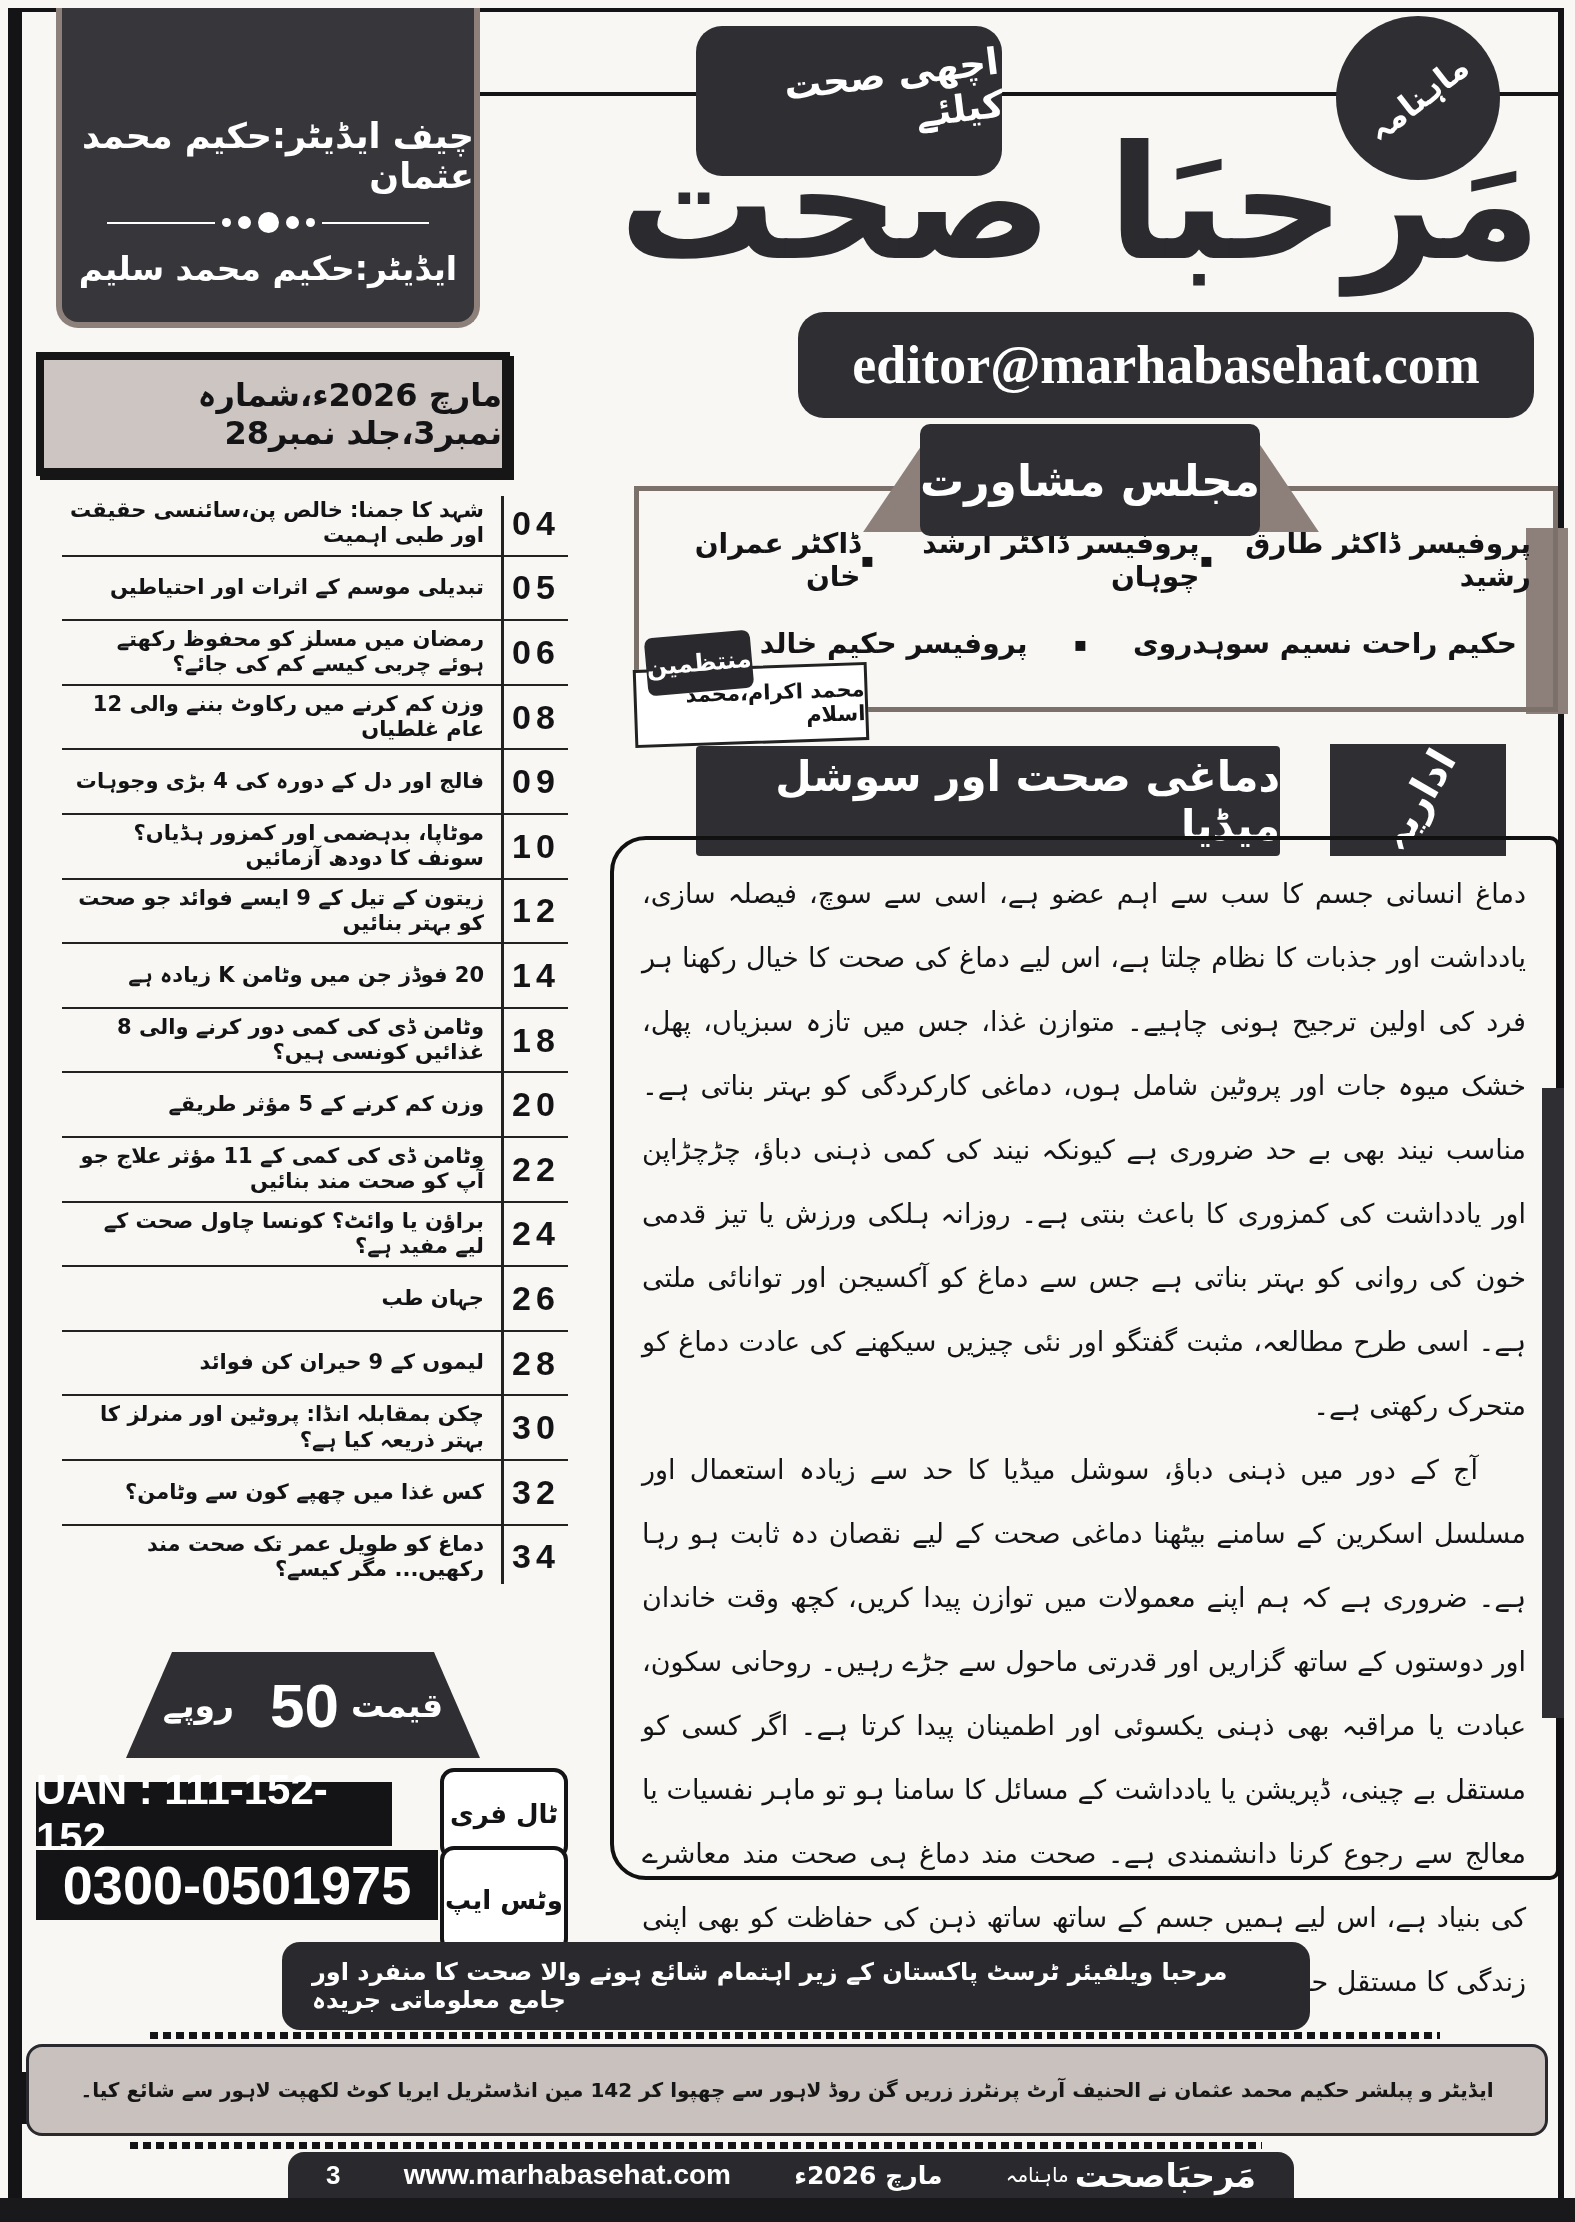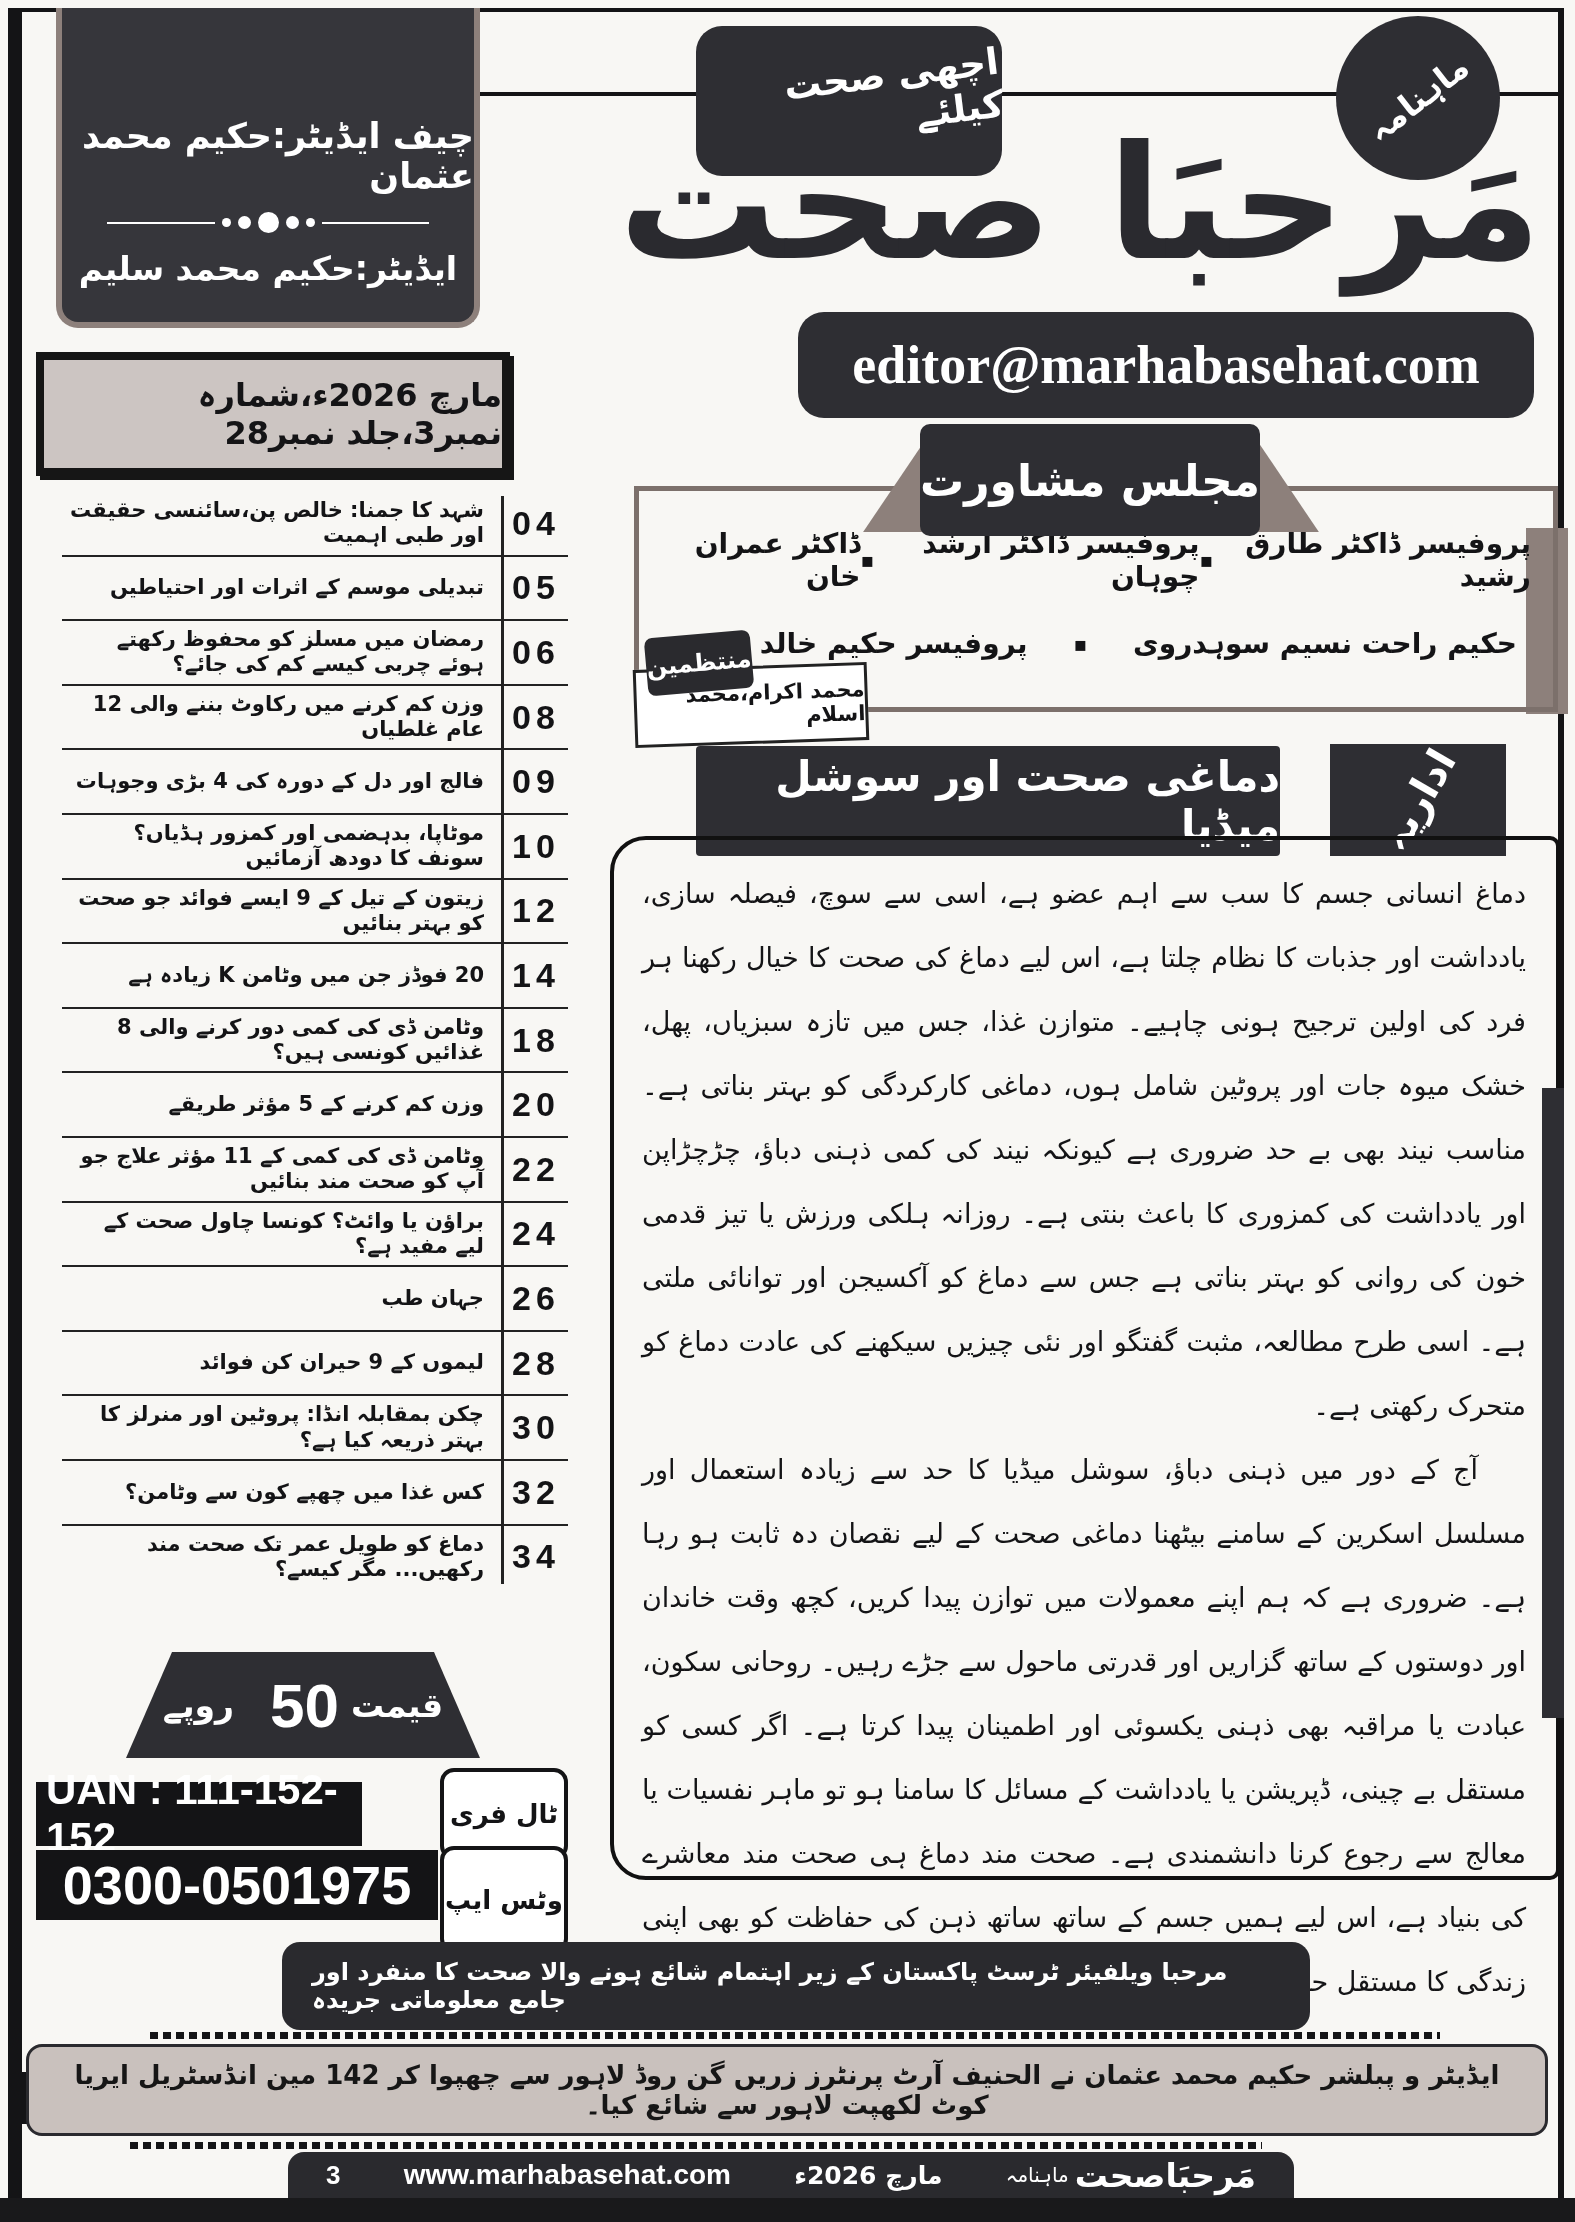--- a/index.html
+++ b/index.html
@@ -53,22 +53,22 @@
   .toc-page{width:64px;flex:none;text-align:center;font-family:"Liberation Sans",sans-serif;
     font-size:34px;font-weight:bold;letter-spacing:5px;}
   .toc-title{flex:1;font-size:21px;font-weight:bold;line-height:1.2;text-align:right;
     padding-right:20px;padding-left:6px;direction:rtl;}
 
   
   #price-shape{left:126px;top:1652px;width:354px;height:106px;
     clip-path:polygon(13% 0,87% 0,100% 100%,0 100%);gap:12px;direction:rtl;}
   #price-shape .w{font-size:33px;font-weight:bold;}
   #price-shape .amt{font-family:"Liberation Sans",sans-serif;font-size:62px;font-weight:bold;margin-left:24px;}
-  #uan-rect{left:36px;top:1782px;width:326px;height:64px;font-family:"Liberation Sans",sans-serif;
-    font-size:42px;font-weight:bold;padding-left:10px;}
+  #uan-rect{left:36px;top:1782px;width:356px;height:64px;font-family:"Liberation Sans",sans-serif;
+    font-size:42px;font-weight:bold;}
   #uan-tag{left:440px;top:1768px;width:128px;height:92px;background:#fff;border:4px solid #141416;
     border-radius:14px;font-size:26px;font-weight:bold;}
   #wa-rect{left:36px;top:1850px;width:402px;height:70px;font-family:"Liberation Sans",sans-serif;
     font-size:54px;font-weight:bold;}
   #wa-tag{left:440px;top:1846px;width:128px;height:107px;background:#fff;border:4px solid #141416;
     border-radius:14px;font-size:26px;font-weight:bold;}
 
   
   #advisory-wings{left:826px;top:430px;width:530px;height:102px;background:#8d807b;
     clip-path:polygon(7% 100%,20% 0,80% 0,93% 100%);z-index:2;}
@@ -98,21 +98,21 @@
   #editorial-box p + p{text-indent:48px;}
   #right-strip{left:1542px;top:1088px;width:22px;height:630px;}
 
   
   #banner-trust{left:282px;top:1942px;width:1028px;height:88px;background:#2a2a2e;border-radius:18px;
     font-size:24px;font-weight:bold;padding:0 30px;direction:rtl;text-align:left;}
   .dashed{height:7px;background:repeating-linear-gradient(90deg,#141416 0 8px,transparent 8px 13px);}
   #dashed-1{left:150px;top:2032px;width:1290px;}
   #left-notch{left:8px;top:2072px;width:40px;height:52px;}
   #banner-publisher{left:26px;top:2044px;width:1522px;height:92px;background:#c9c1bd;
-    border:3px solid #2a2a2e;border-radius:16px;font-size:26px;font-weight:bold;color:#161616;
+    border:3px solid #2a2a2e;border-radius:16px;font-size:20px;font-weight:bold;color:#161616;
     padding:0 26px;direction:rtl;text-align:center;z-index:2;}
   #dashed-2{left:130px;top:2142px;width:1132px;}
   #footer-bar{left:288px;top:2152px;width:1006px;height:46px;background:#2a2a2e;
     border-radius:16px 16px 0 0;display:flex;align-items:center;justify-content:space-between;
     padding:0 38px;z-index:2;}
   #footer-bar .pg{font-family:"Liberation Sans",sans-serif;font-size:26px;font-weight:bold;color:#fff;}
   #footer-bar .site{font-family:"Liberation Sans",sans-serif;font-size:28px;font-weight:bold;color:#fff;}
   #footer-bar .fdate{font-size:25px;font-weight:bold;color:#fff;direction:rtl;}
   #footer-brand{display:flex;align-items:center;gap:6px;direction:ltr;}
   #footer-brand .pre{font-size:20px;color:#fff;}

